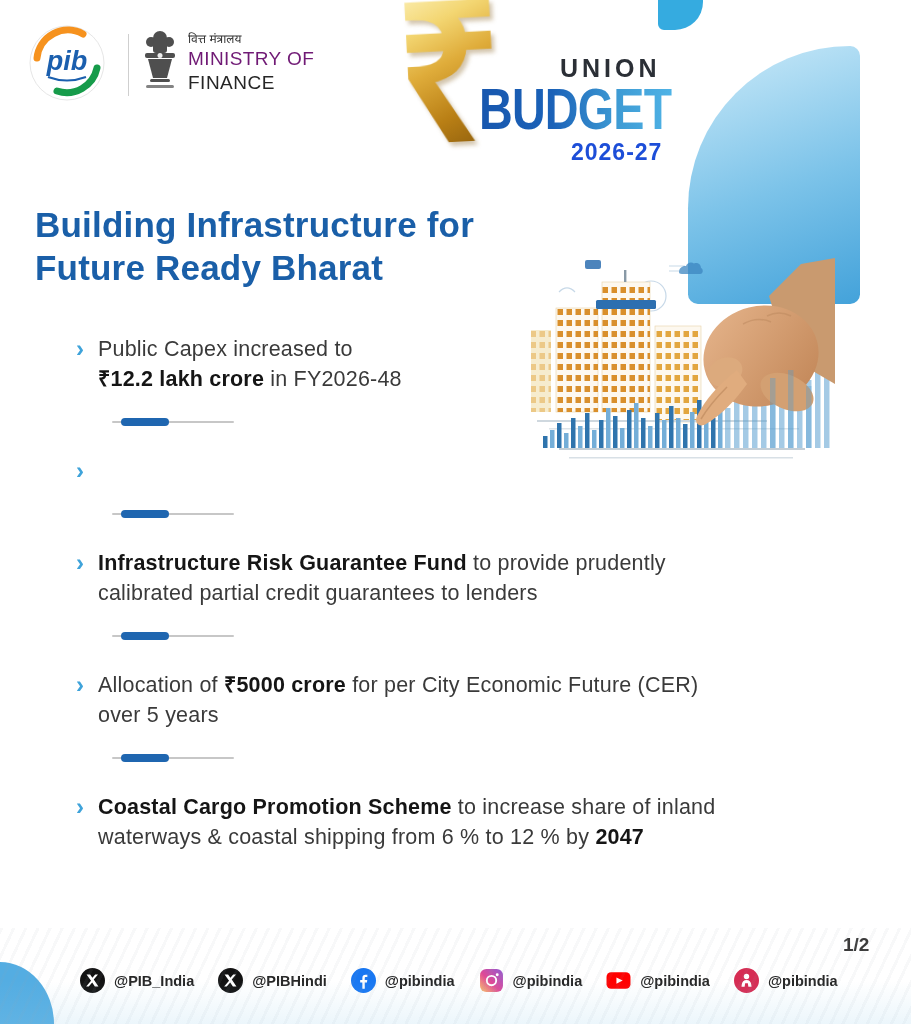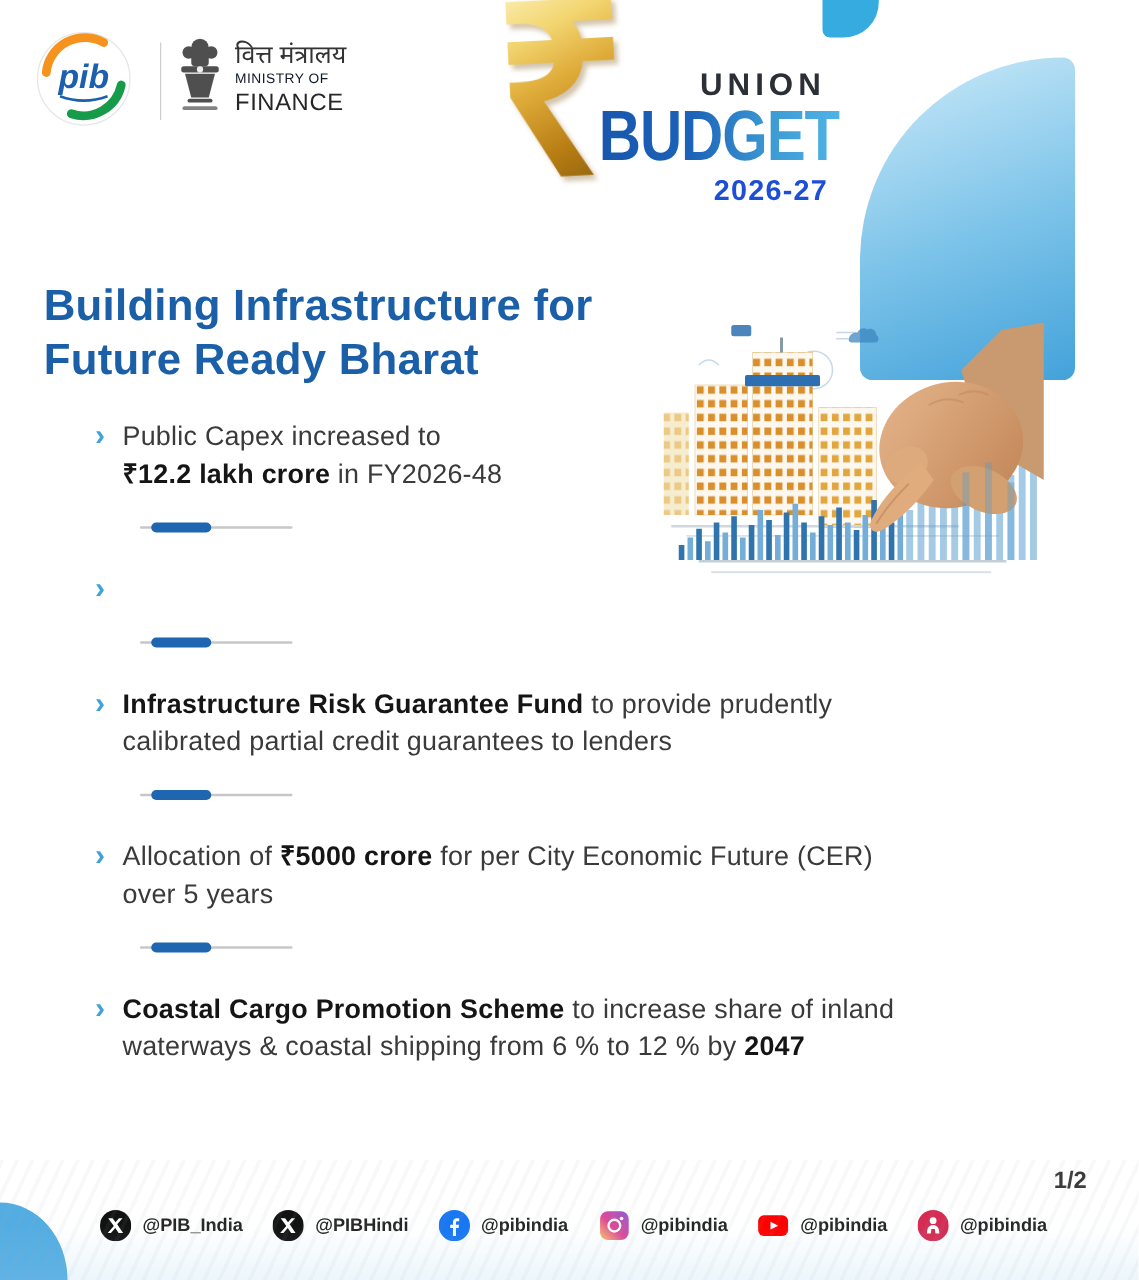--- a/index.html
+++ b/index.html
@@ -18,38 +18,38 @@
   .stripes{position:absolute;left:0;top:928px;width:100%;height:96px;
     background:
       linear-gradient(to top, rgba(150,205,235,0.18), rgba(150,205,235,0) 45%),
       repeating-linear-gradient(115deg, rgba(150,160,170,0.07) 0 3px, rgba(0,0,0,0) 3px 11px);
     pointer-events:none;}
   
   .pib-logo{position:absolute;left:28px;top:24px;width:78px;height:78px;}
   .header-divider{position:absolute;left:128px;top:34px;width:1px;height:62px;background:#cfcfcf;}
   .emblem{position:absolute;left:140px;top:26px;width:40px;height:66px;}
   .ministry-text{position:absolute;left:188px;top:32px;line-height:1.25;}
-  .ministry-hindi{font-size:20px;color:#333;}
-  .ministry-l1{font-size:11px;color:#0f172a;letter-spacing:0.4px;}
+  .ministry-hindi{font-size:12px;color:#333;}
+  .ministry-l1{font-size:19px;color:#701a75;letter-spacing:0.4px;}
   .ministry-l2{font-size:19px;font-weight:400;color:#262626;letter-spacing:0.5px;}
   
   .rupee{position:absolute;left:396px;top:-22px;font-size:190px;line-height:1;font-weight:700;
     background:linear-gradient(155deg,#fdf3bf 4%,#f3d672 26%,#dfAC3a 45%,#b97f15 68%,#8a5c0d 90%);
     -webkit-background-clip:text;background-clip:text;color:transparent;
     filter:drop-shadow(3px 4px 2px rgba(130,90,20,0.35));transform:rotate(-3deg);}
   .union{position:absolute;left:560px;top:54px;font-size:25px;font-weight:700;
     letter-spacing:4px;color:#2b2f36;}
   .budget-word{position:absolute;left:479px;top:76px;font-size:57px;font-weight:800;
     letter-spacing:-1px;transform:scaleX(0.82);transform-origin:left center;
     background:linear-gradient(90deg,#1857ae 0%,#1b62b8 38%,#3e9bd4 72%,#4fb3e6 100%);
     -webkit-background-clip:text;background-clip:text;color:transparent;}
   .year{position:absolute;left:571px;top:139px;font-size:23px;font-weight:700;
     letter-spacing:1px;color:#1d4ed8;}
   
-  .page-title{position:absolute;left:35px;top:224px;margin:0;font-size:35px;line-height:1.22;
+  .page-title{position:absolute;left:35px;top:204px;margin:0;font-size:35px;line-height:1.22;
     font-weight:700;color:#1a5fa8;white-space:pre-line;letter-spacing:0.2px;}
   
   .bullets{position:absolute;left:76px;top:334px;width:790px;}
   .bullet{display:flex;align-items:flex-start;}
   .chev{width:22px;flex:0 0 22px;font-size:24px;line-height:30px;color:#3fa3da;font-weight:700;}
   .bullet p{margin:0;font-size:21.5px;line-height:30px;color:#3a3a3a;letter-spacing:0.2px;}
   .bullet p .b{font-weight:700;color:#151515;text-align:center;}
   .divider{position:relative;width:122px;height:8px;margin:24px 0 30px 36px;}
   .divider::before{content:"";position:absolute;left:0;top:3px;width:100%;height:2px;
     background:#c7c7c7;border-radius:1px;}

